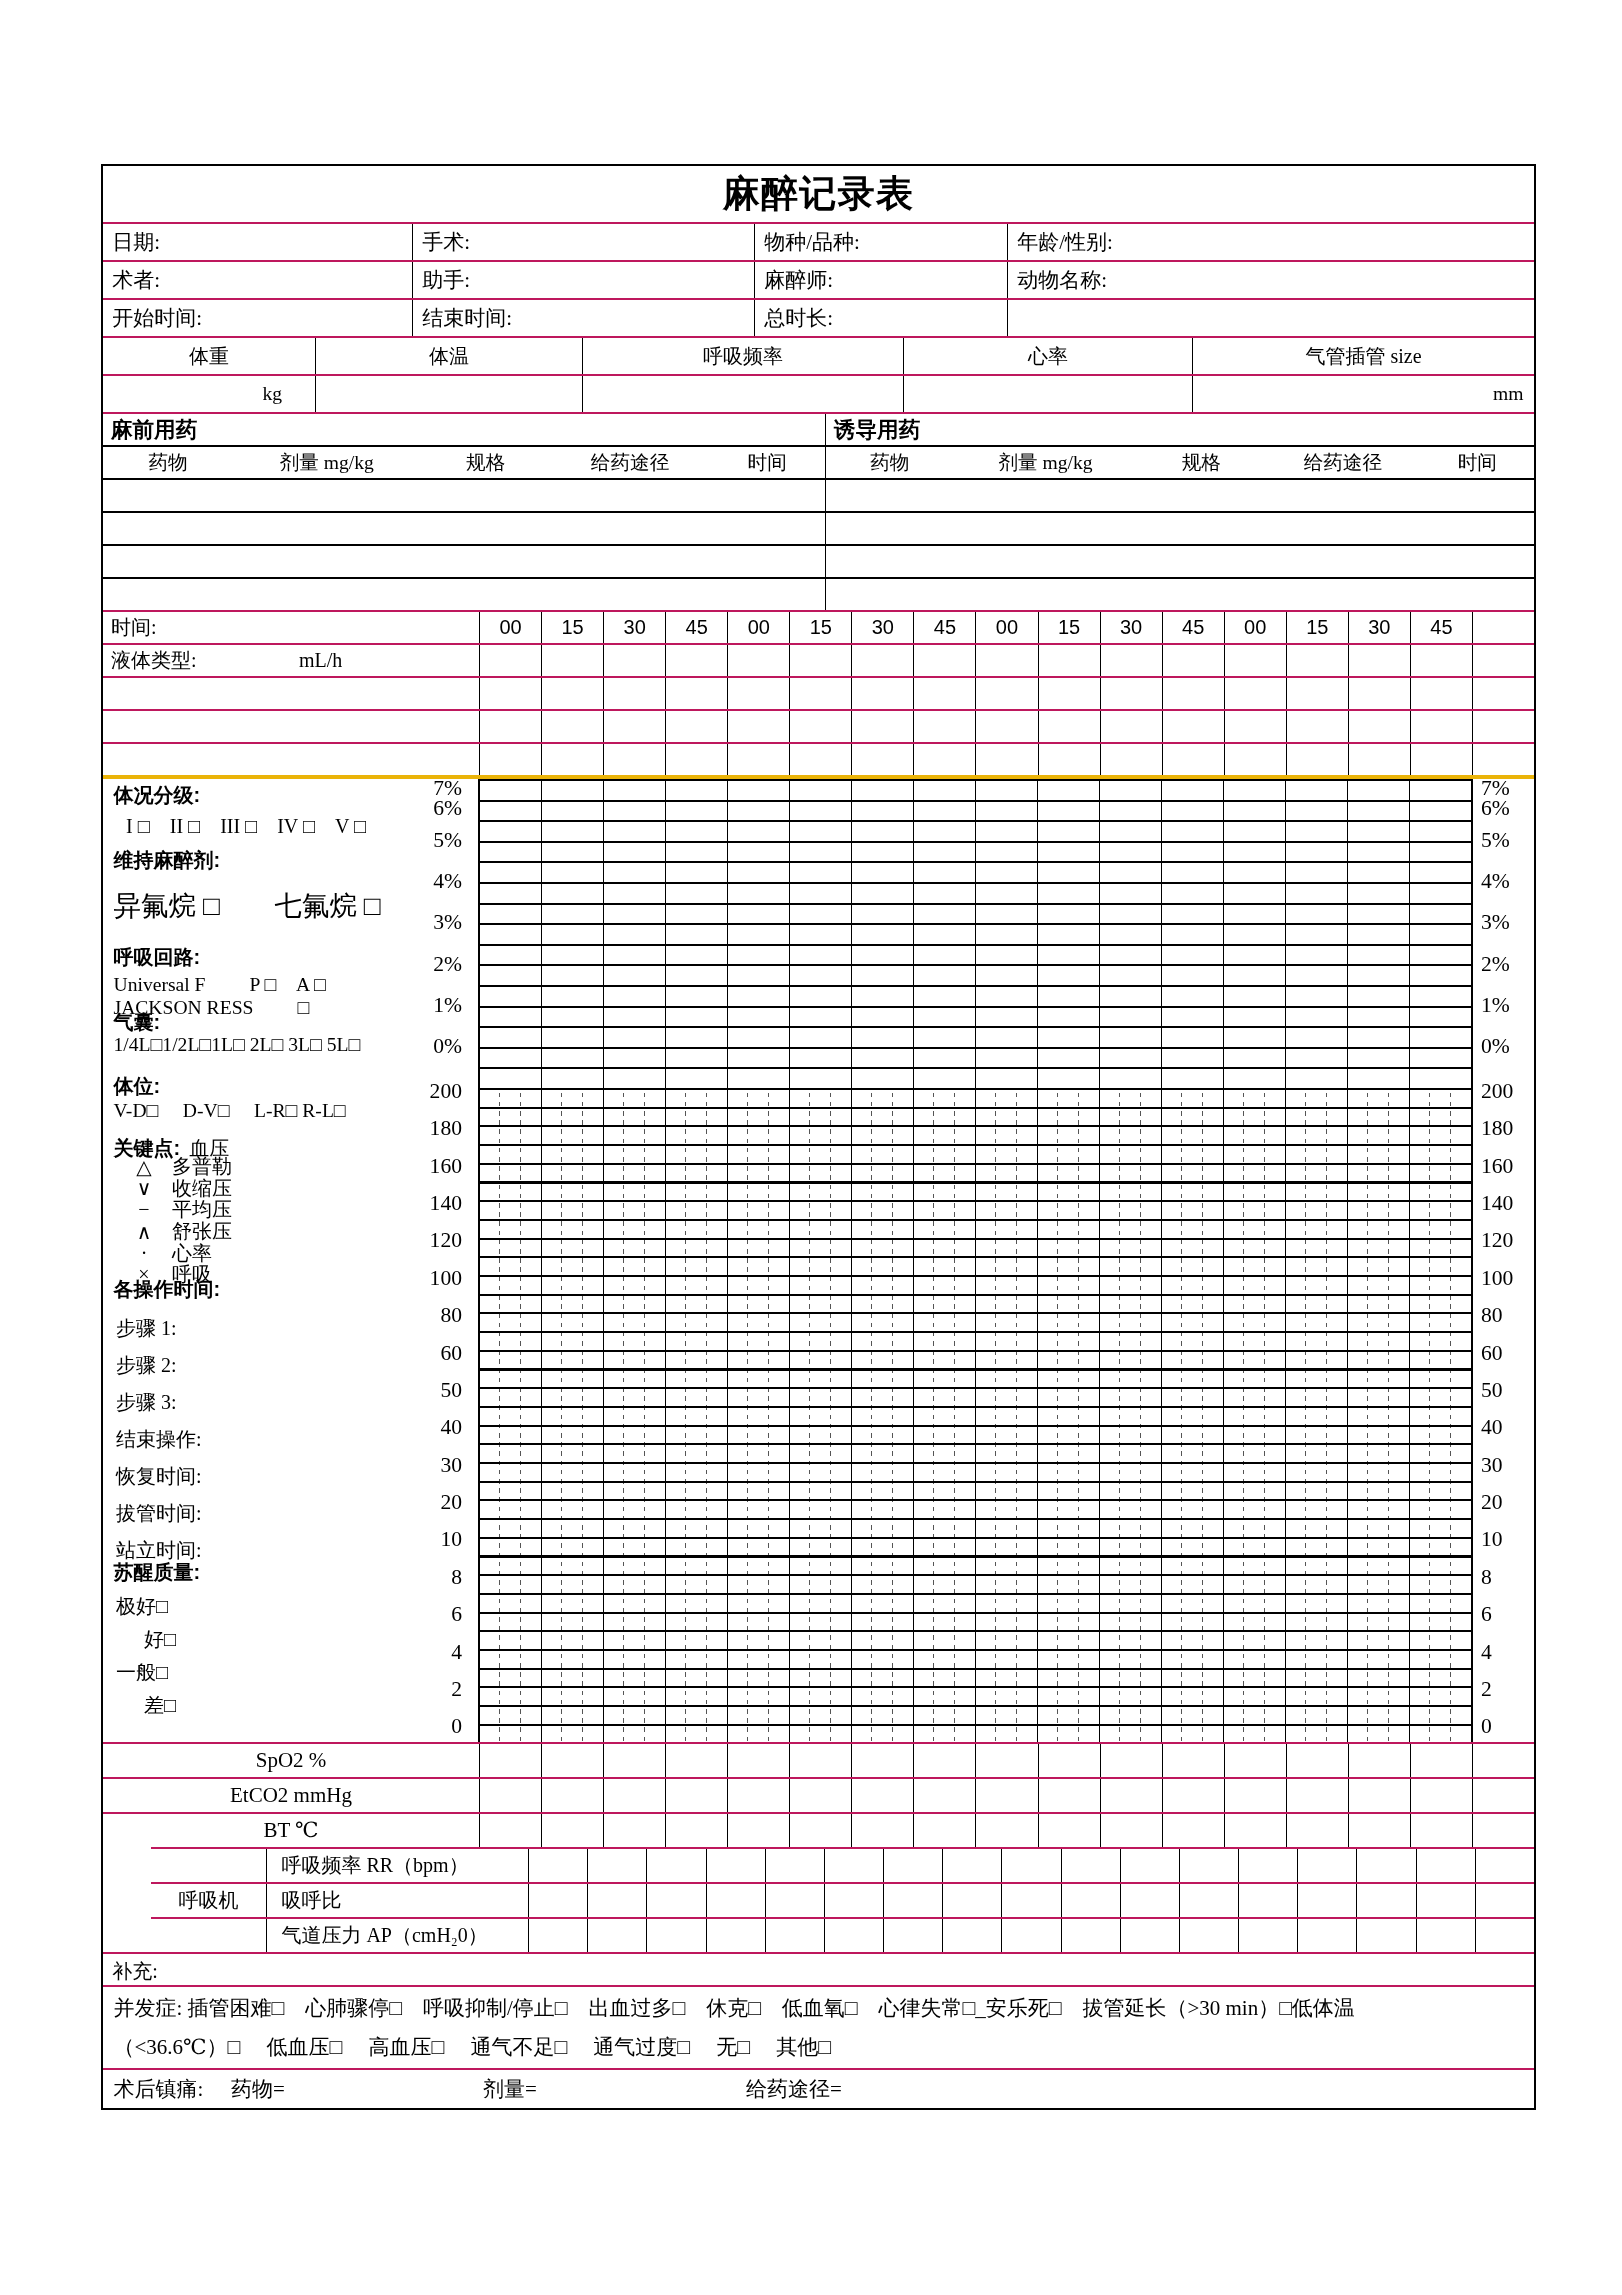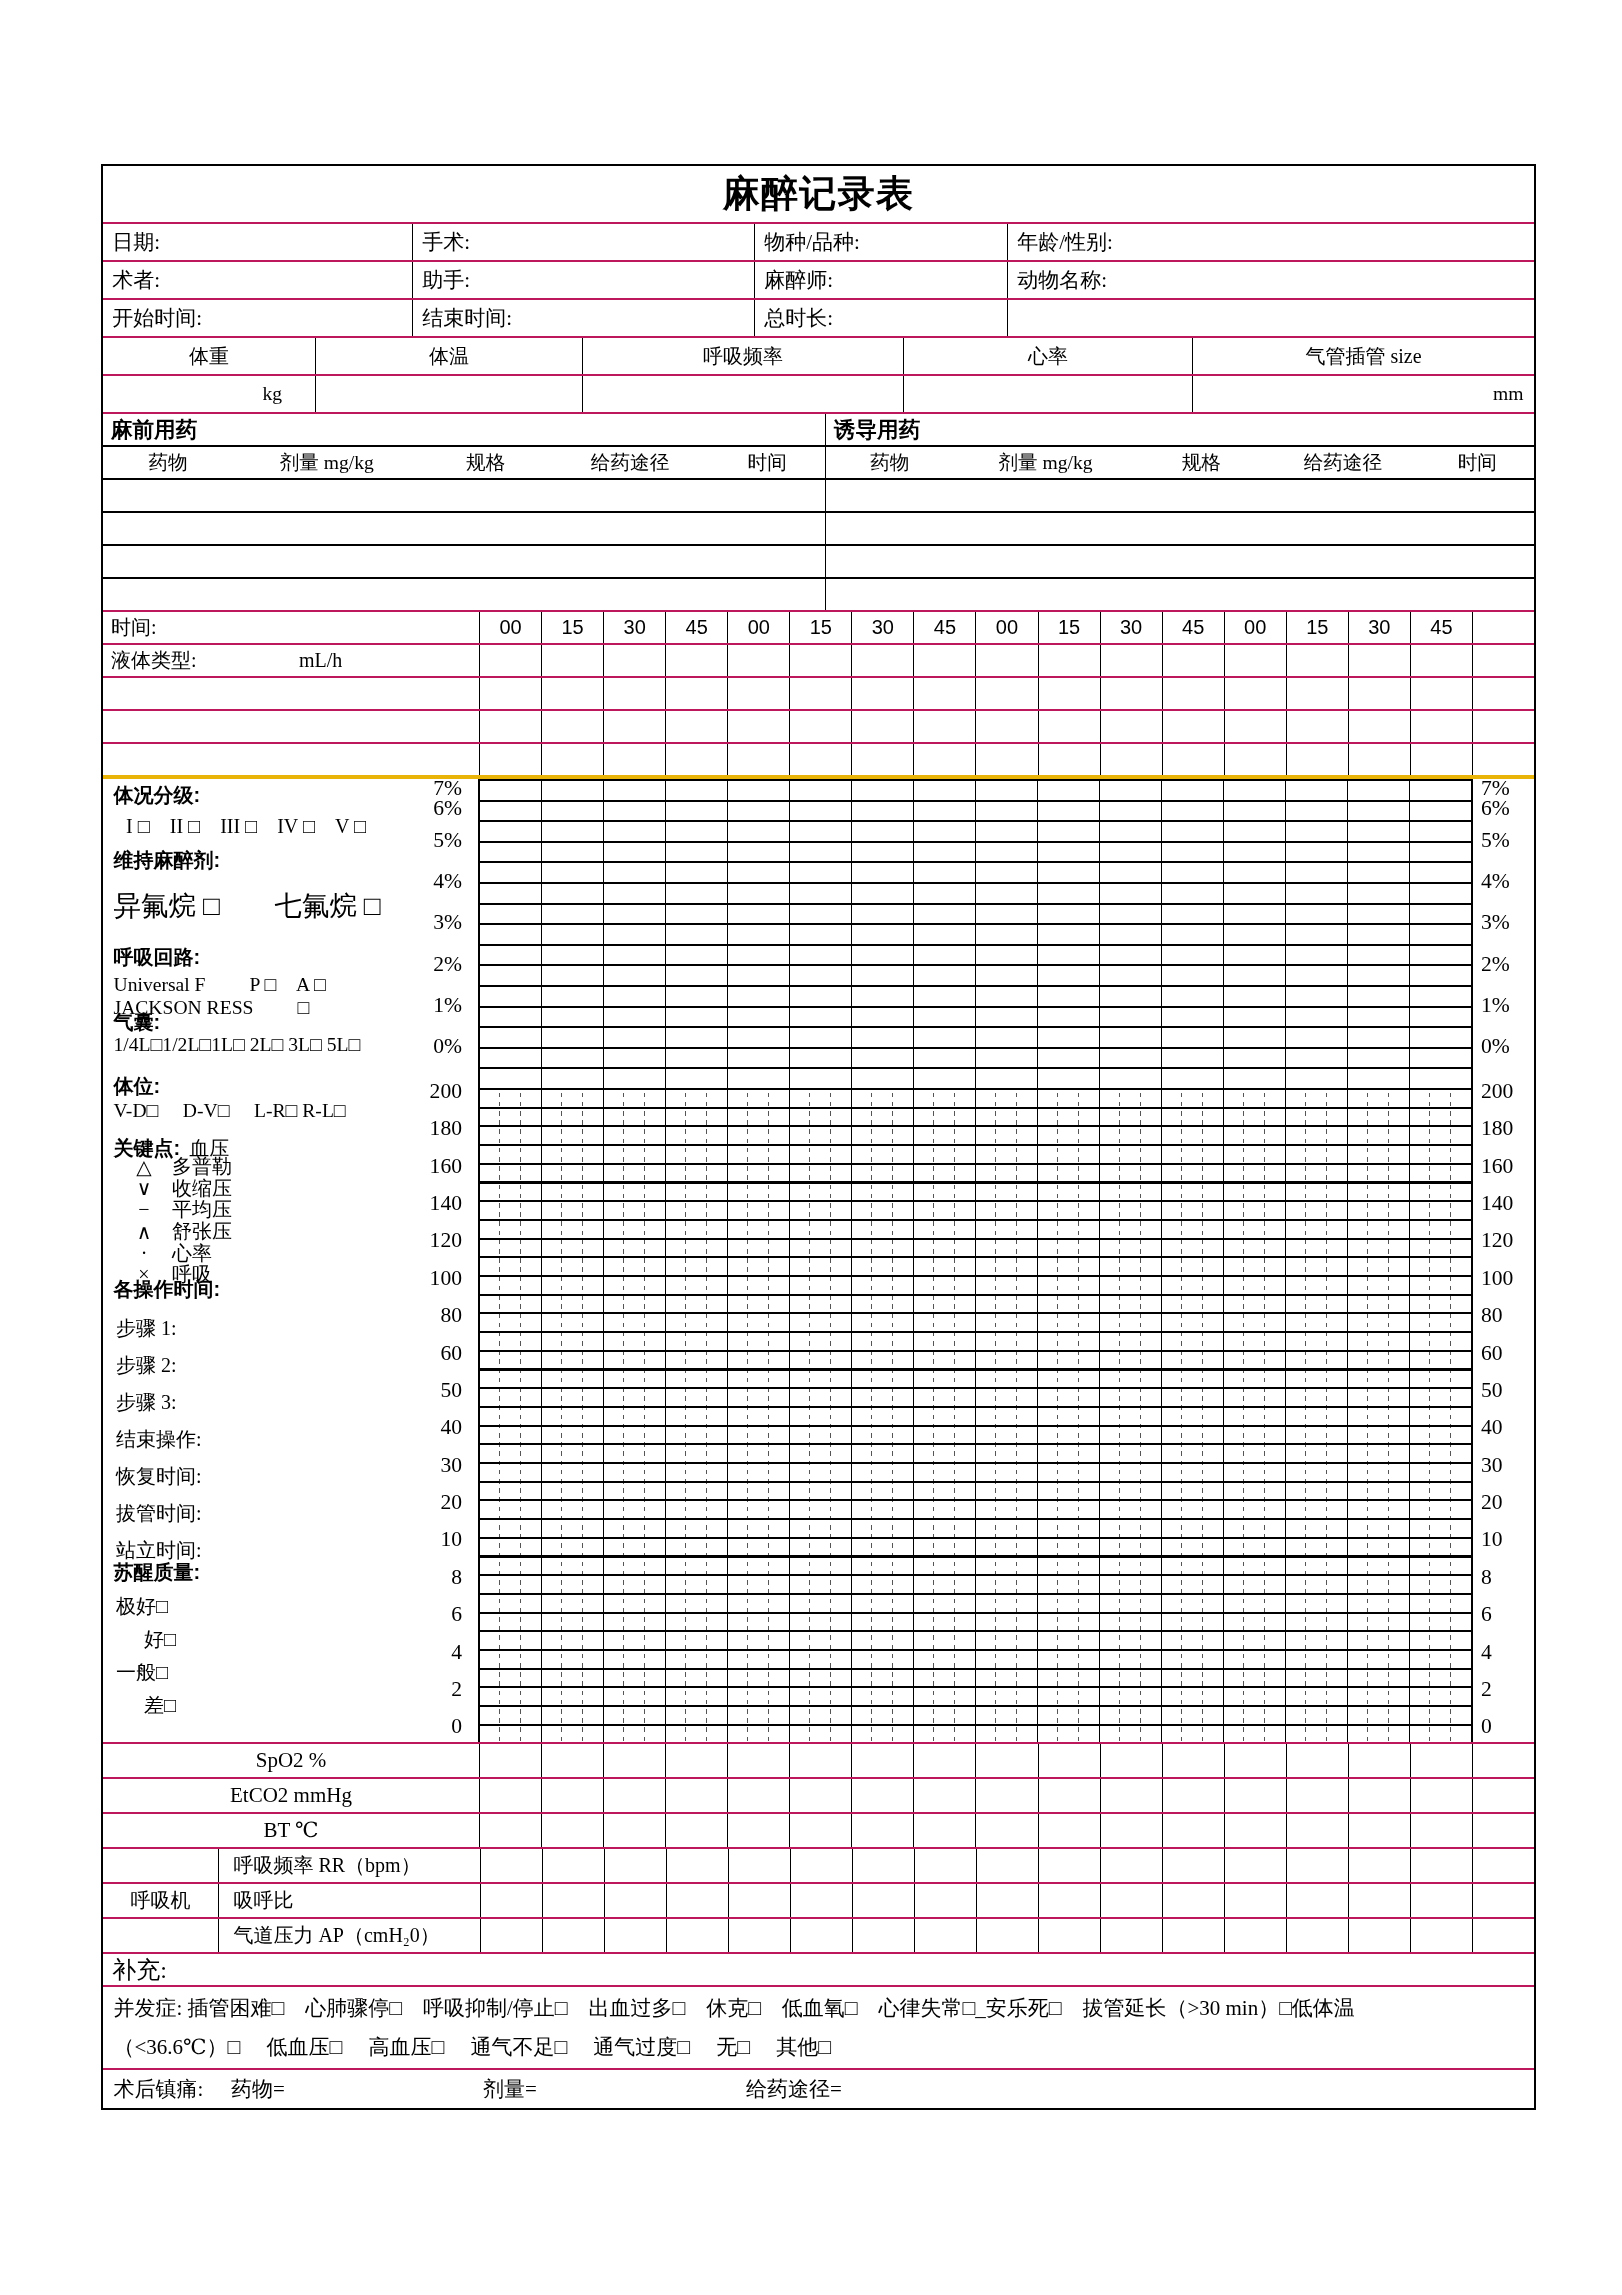--- a/index.html
+++ b/index.html
@@ -38,21 +38,21 @@
   .med-cols span:nth-child(5){width:16%;}
   .med-row{height:31px;border-top:2px solid #000;}
   
   .r-data{grid-template-columns:376px repeat(17,1fr);}
   .h47{height:31px;} .h48{height:31px;} .h50{height:33px;}
   .lab{font-size:20px;padding-left:7.9px;position:relative;}
   .lab .unit{position:absolute;left:196px;}
   .cellnum{justify-content:center;font-family:"Liberation Sans","DejaVu Sans",sans-serif;font-size:20px;}
   .lab-center{justify-content:center;font-size:21px;padding-left:0;}
   
-  .r-vent{grid-template-columns:115px 262px repeat(17,1fr);}
+  .r-vent{grid-template-columns:115px 262px repeat(17,1fr);margin-left:48px;}
   .vent-sub{font-size:20px;padding-left:14.4px;}
   
   .chart-region{position:relative;height:963px;border-top:4px solid #eab308;}
   .cr-sidebar{position:absolute;left:0;top:0;width:376px;height:963px;border-right:1.3px solid #000;box-sizing:border-box;}
   .cr-grid{position:absolute;left:376px;top:0;width:993px;height:963px;}
   .band-pct{position:absolute;left:0;top:0;width:993px;height:309px;
     background:
       repeating-linear-gradient(to bottom,#000 0 2px,transparent 2px 20.6px),
       repeating-linear-gradient(to right,#000 0 1.3px,transparent 1.3px 62px);}
   .band-num{position:absolute;left:0;top:309px;width:993px;height:654px;
@@ -74,21 +74,21 @@
   .kp-row{height:21.6px;display:flex;align-items:center;font-size:20px;}
   .kp-sym{width:30px;text-align:center;margin-left:26px;}
   .kp-txt{margin-left:13px;}
   .op-line{height:37px;font-size:20px;padding-left:13px;display:flex;align-items:center;}
   .rec-line{height:33px;font-size:20px;display:flex;align-items:center;}
   .rec-line:nth-child(odd){padding-left:13px;}
   .rec-line:nth-child(even){padding-left:41px;}
   .kp-head{display:flex;align-items:center;font-size:20px;}
   .kp-head .bp{font-family:"Liberation Serif","DejaVu Serif",serif;font-weight:normal;margin-left:9.2px;}
   
-  .r-supp{height:31px;display:flex;align-items:flex-start;font-size:24px;padding-left:9.2px;}
+  .r-supp{height:31px;display:flex;align-items:flex-end;font-size:20px;padding-left:9.2px;}
   .r-comp{height:81px;display:flex;flex-direction:column;justify-content:center;}
   .comp-line{font-size:21px;padding-left:10.5px;line-height:39px;white-space:pre-wrap;}
   .r-postop{height:38px;position:relative;display:block;}
   .r-postop span{position:absolute;top:50%;transform:translateY(-50%);font-size:21px;}
   .po-label{left:10.5px;}
   .po-drug{left:128px;}
   .po-dose{left:380px;}
   .po-route{left:643px;}
 </style>
 </head>

